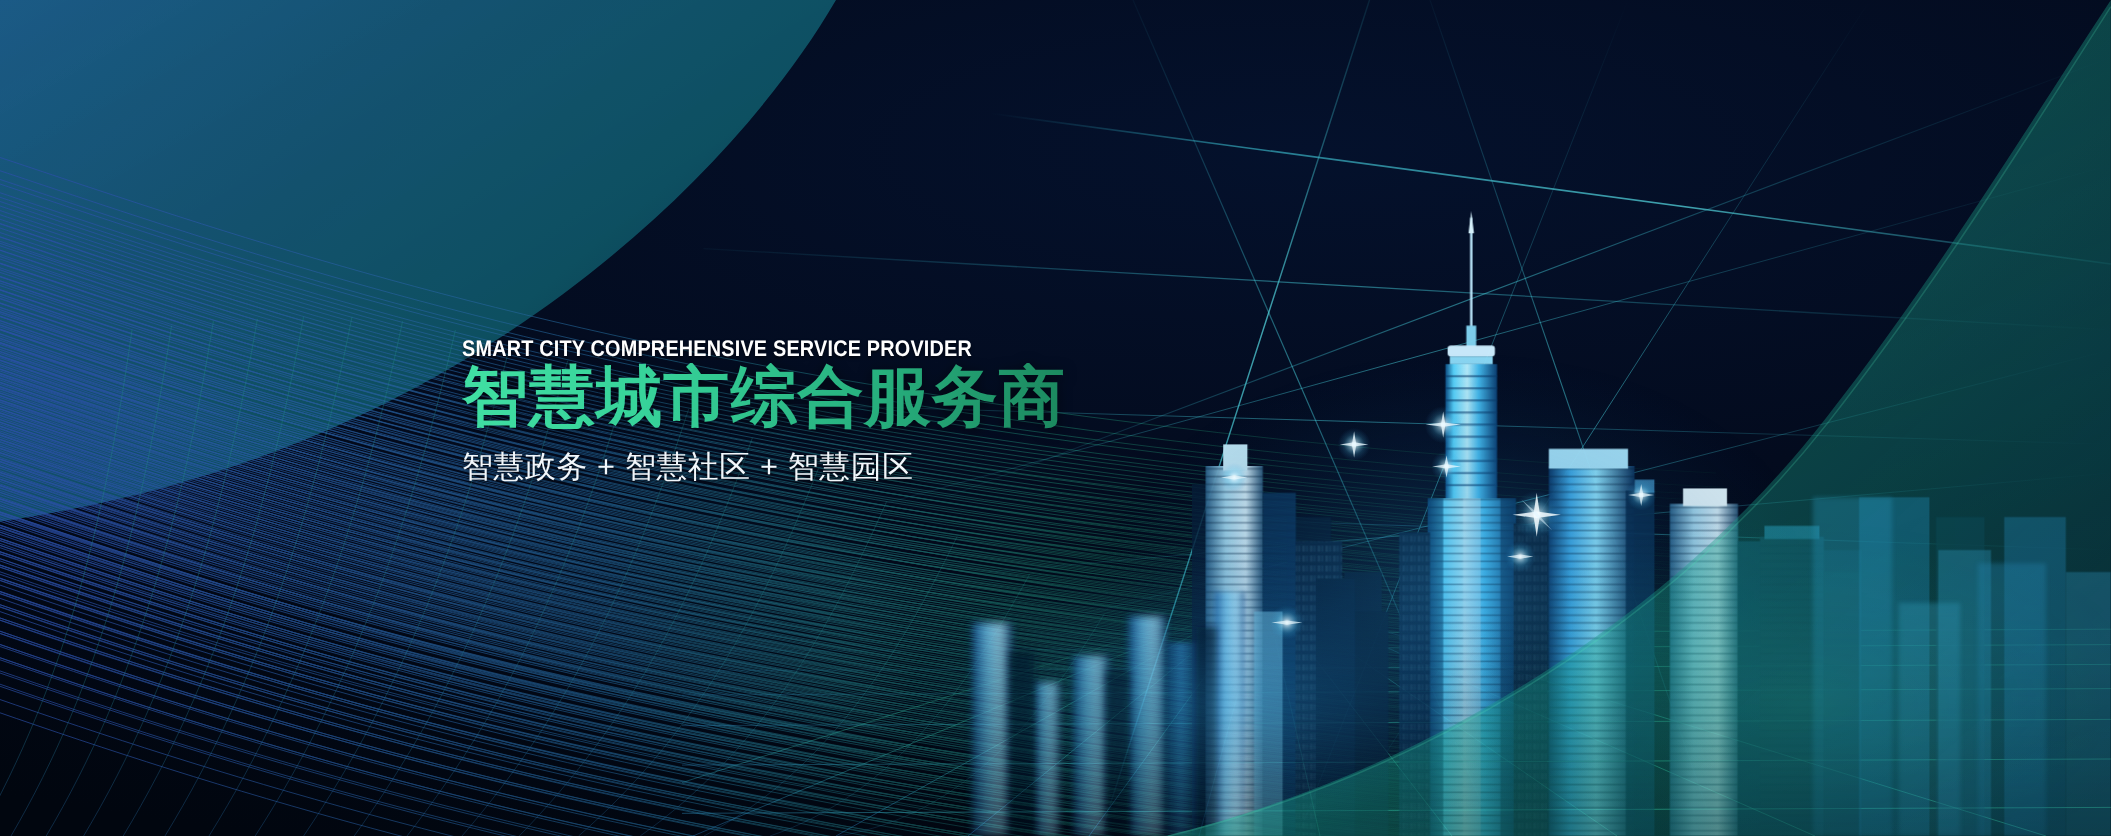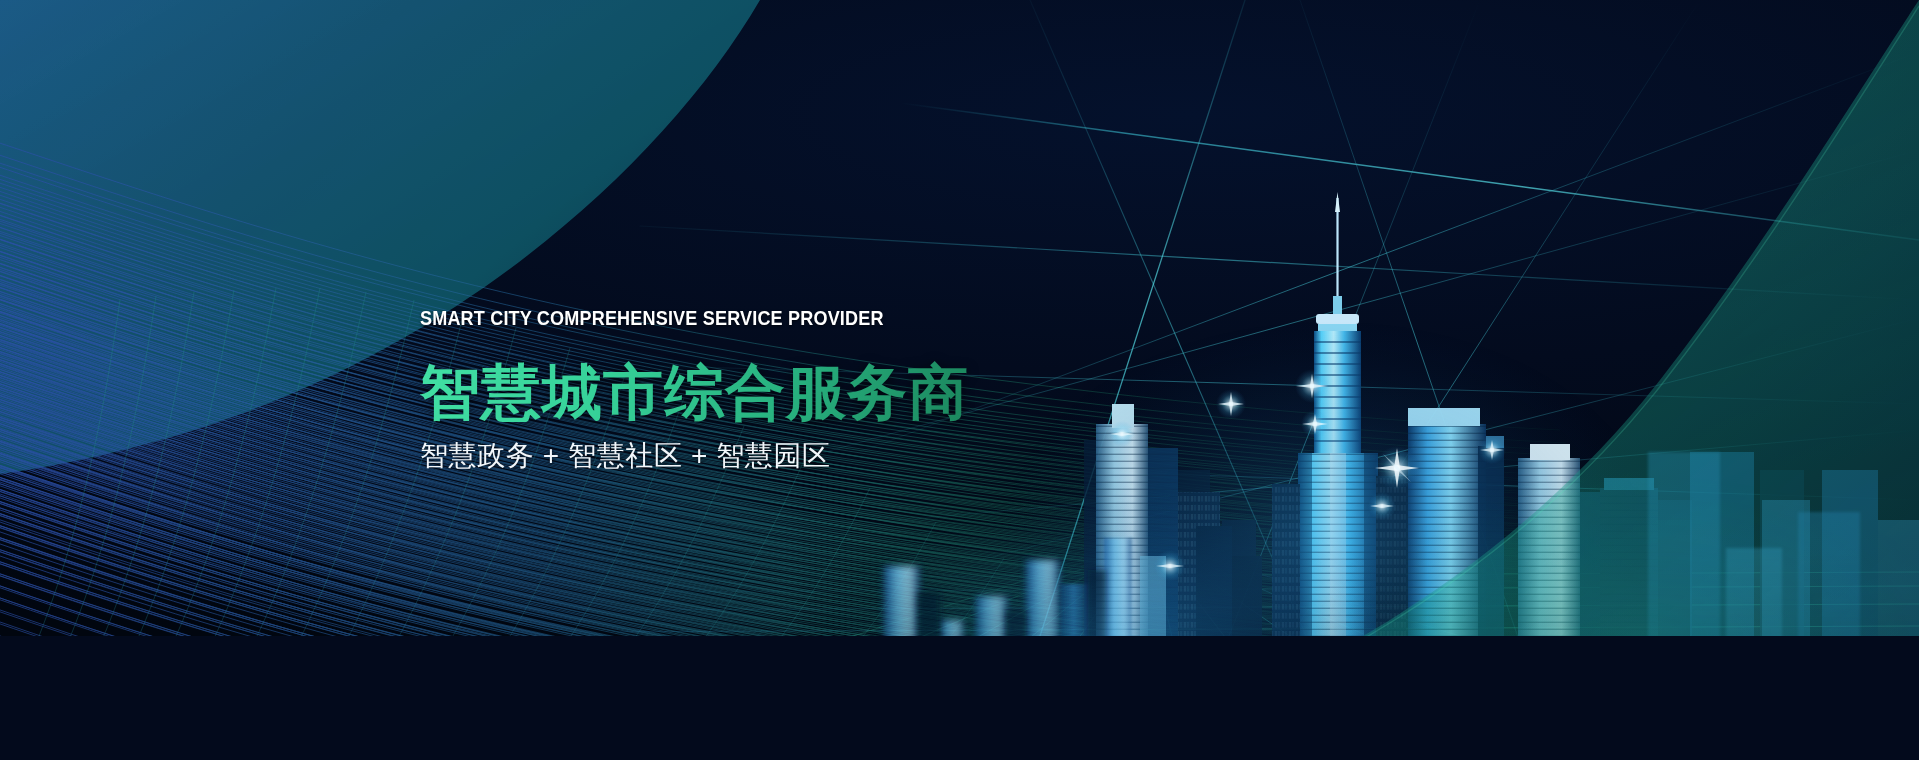--- a/index.html
+++ b/index.html
@@ -5,21 +5,21 @@
   * { margin:0; padding:0; box-sizing:border-box; }
   html, body {
     width:1919px; height:760px;
     overflow:hidden;
     background:#030a1c;
     font-family:"Liberation Sans", sans-serif;
   }
 
   #banner {
     position:relative;
-    width:1919px; height:636px;
+    width:1919px; height:760px;
     overflow:hidden;
     background:
       radial-gradient(120% 90% at 62% 18%, #04112c 0%, #030b1e 45%, #01060f 100%),
       #02060f;
   }
 
   .layer { position:absolute; inset:0; }
 
   
   #wave-top-left { z-index:3; }
@@ -51,32 +51,33 @@
     font-weight:bold;
     letter-spacing:0.2px;
     line-height:1;
     font-family:"Liberation Sans Narrow","Liberation Sans",sans-serif;
     transform:scaleX(0.88);
     transform-origin:left center;
     text-shadow:0 1px 3px rgba(0,0,0,.6);
     white-space:nowrap;
   }
   #headline {
-    margin-top:32px;
+    margin-top:1px;
     font-size:60px;
     font-weight:bold;
     line-height:1.06;
     letter-spacing:1px;
     white-space:nowrap;
     background-image:linear-gradient(100deg,#41DFA3 0%,#37D39A 26%,#27B07E 58%,#1C8A60 84%,#17794F 100%);
     -webkit-background-clip:text;
     background-clip:text;
     color:transparent;
     -webkit-text-fill-color:transparent;
     filter:drop-shadow(0 2px 6px rgba(0,0,0,.55));
+    font-family:Liberation Serif, serif;
   }
   #subline {
     margin-top:18px;
     color:#f2f7fb;
     font-size:28px;
     font-weight:500;
     letter-spacing:.6px;
     line-height:1;
     white-space:nowrap;
     text-shadow:0 1px 4px rgba(0,0,0,.7);

